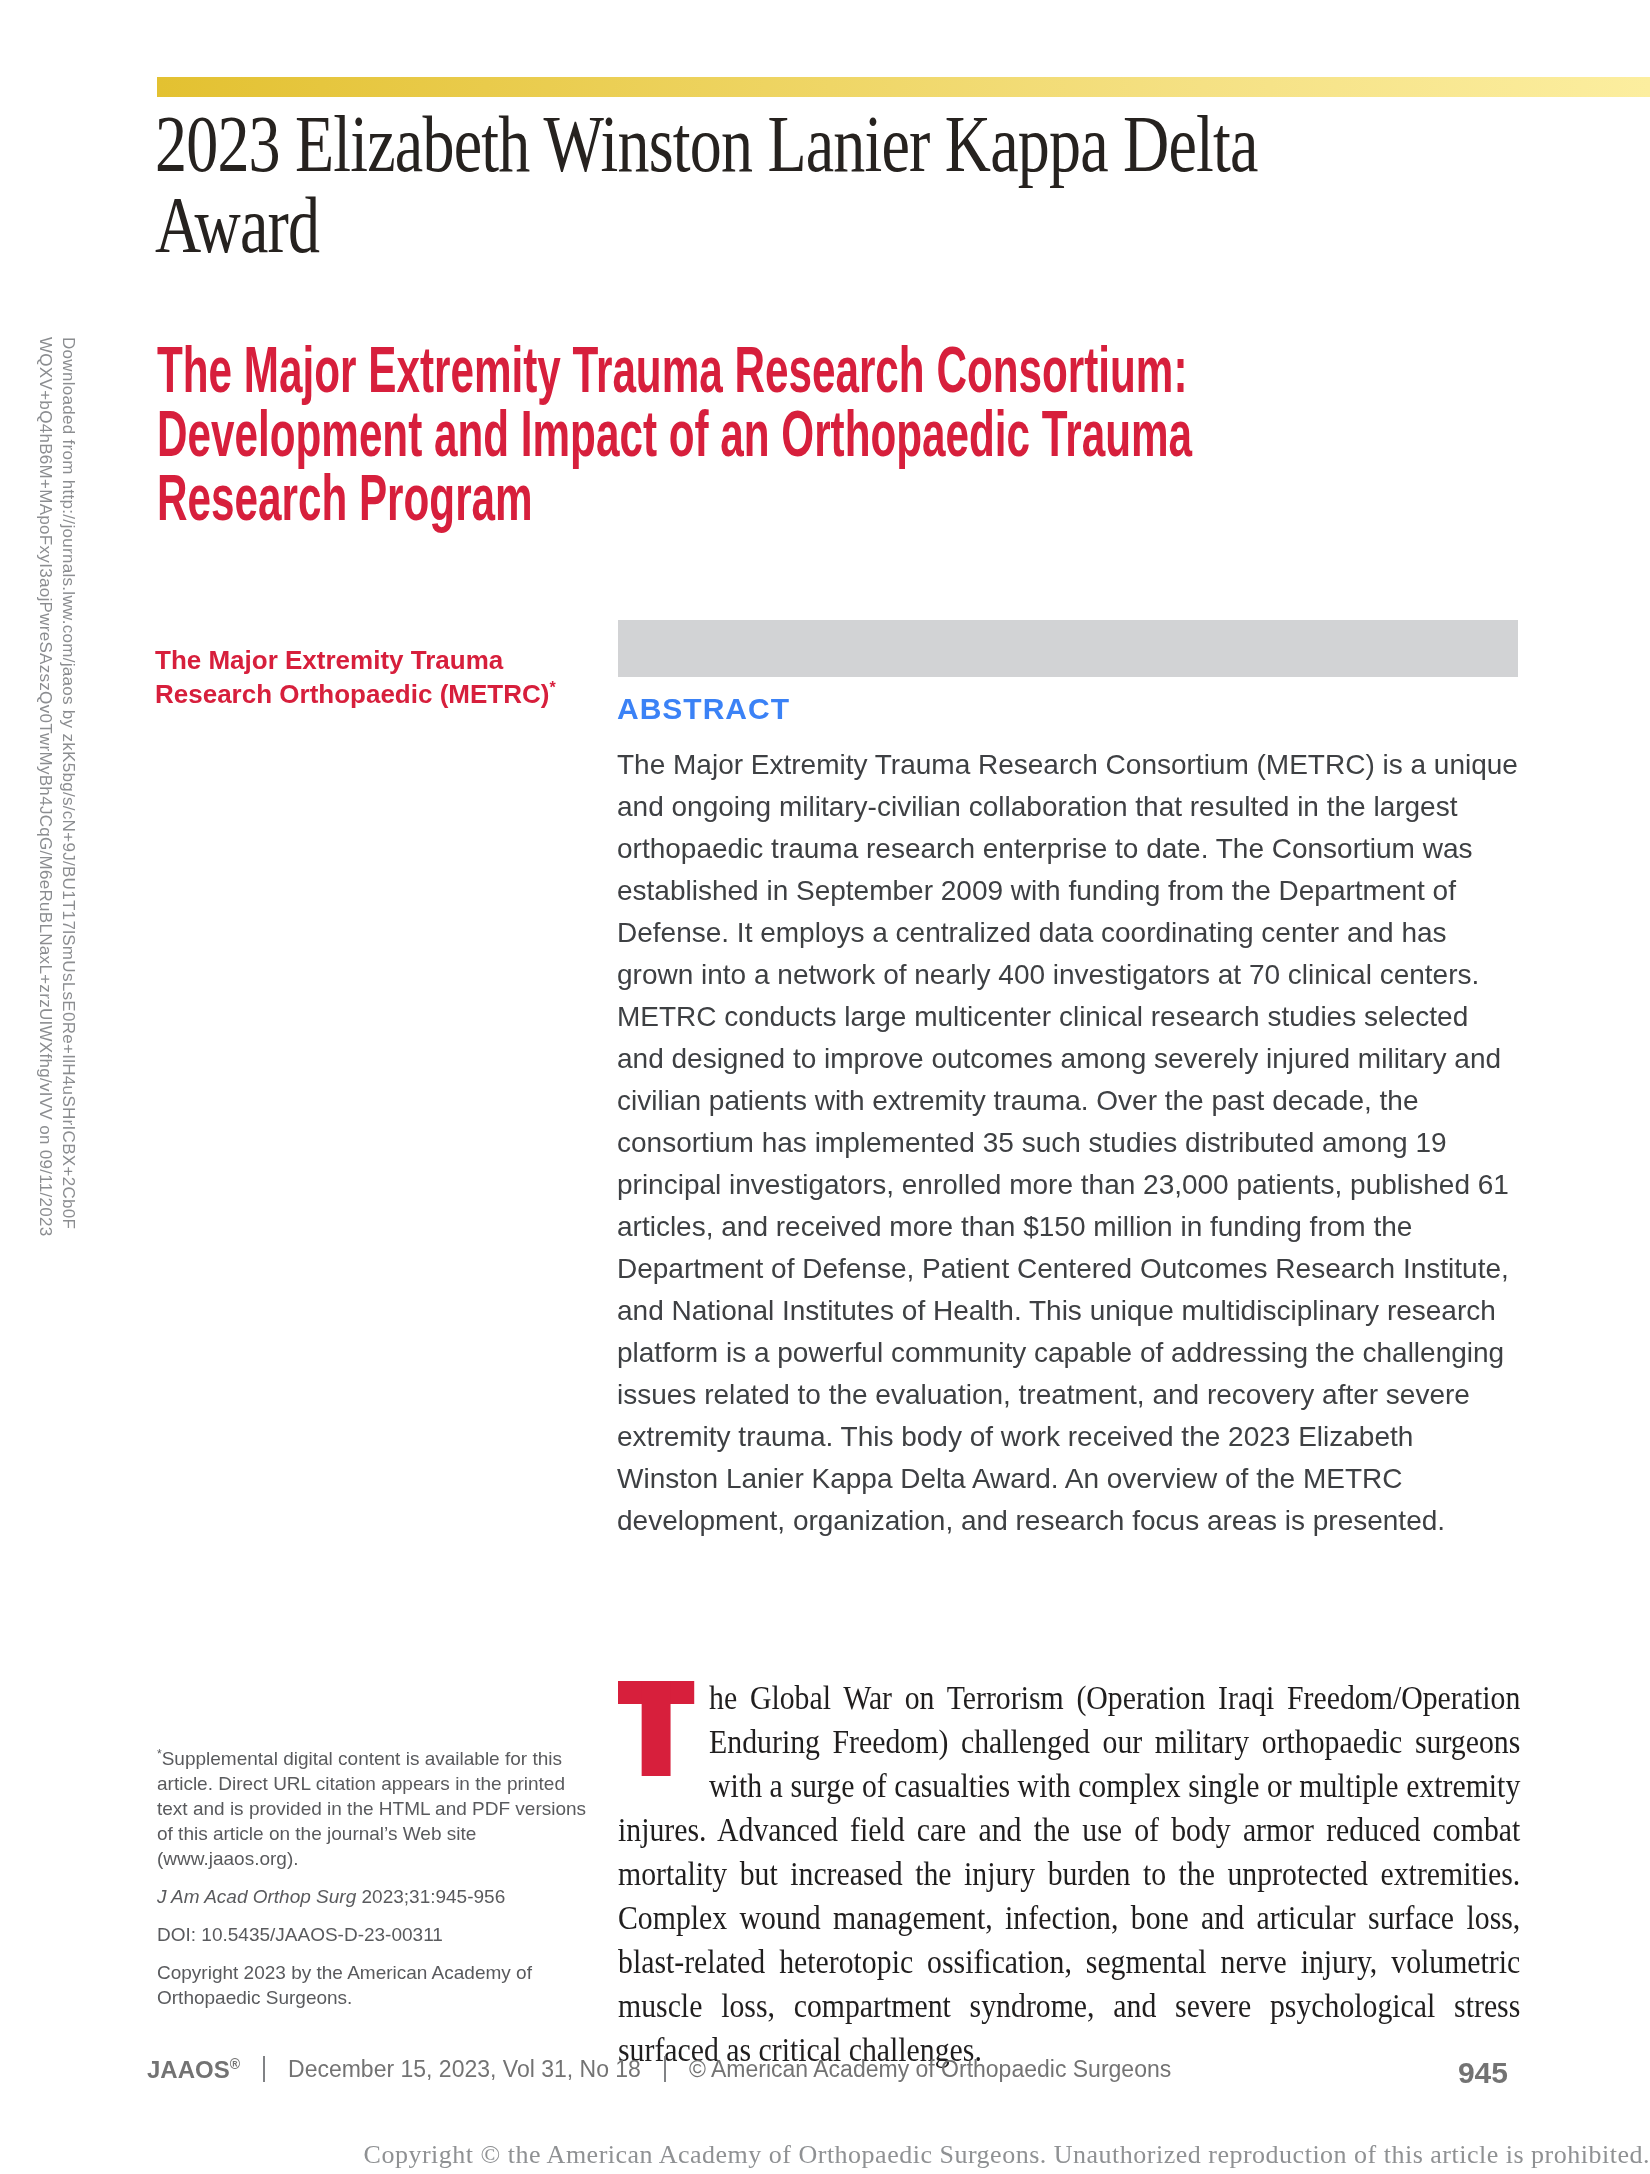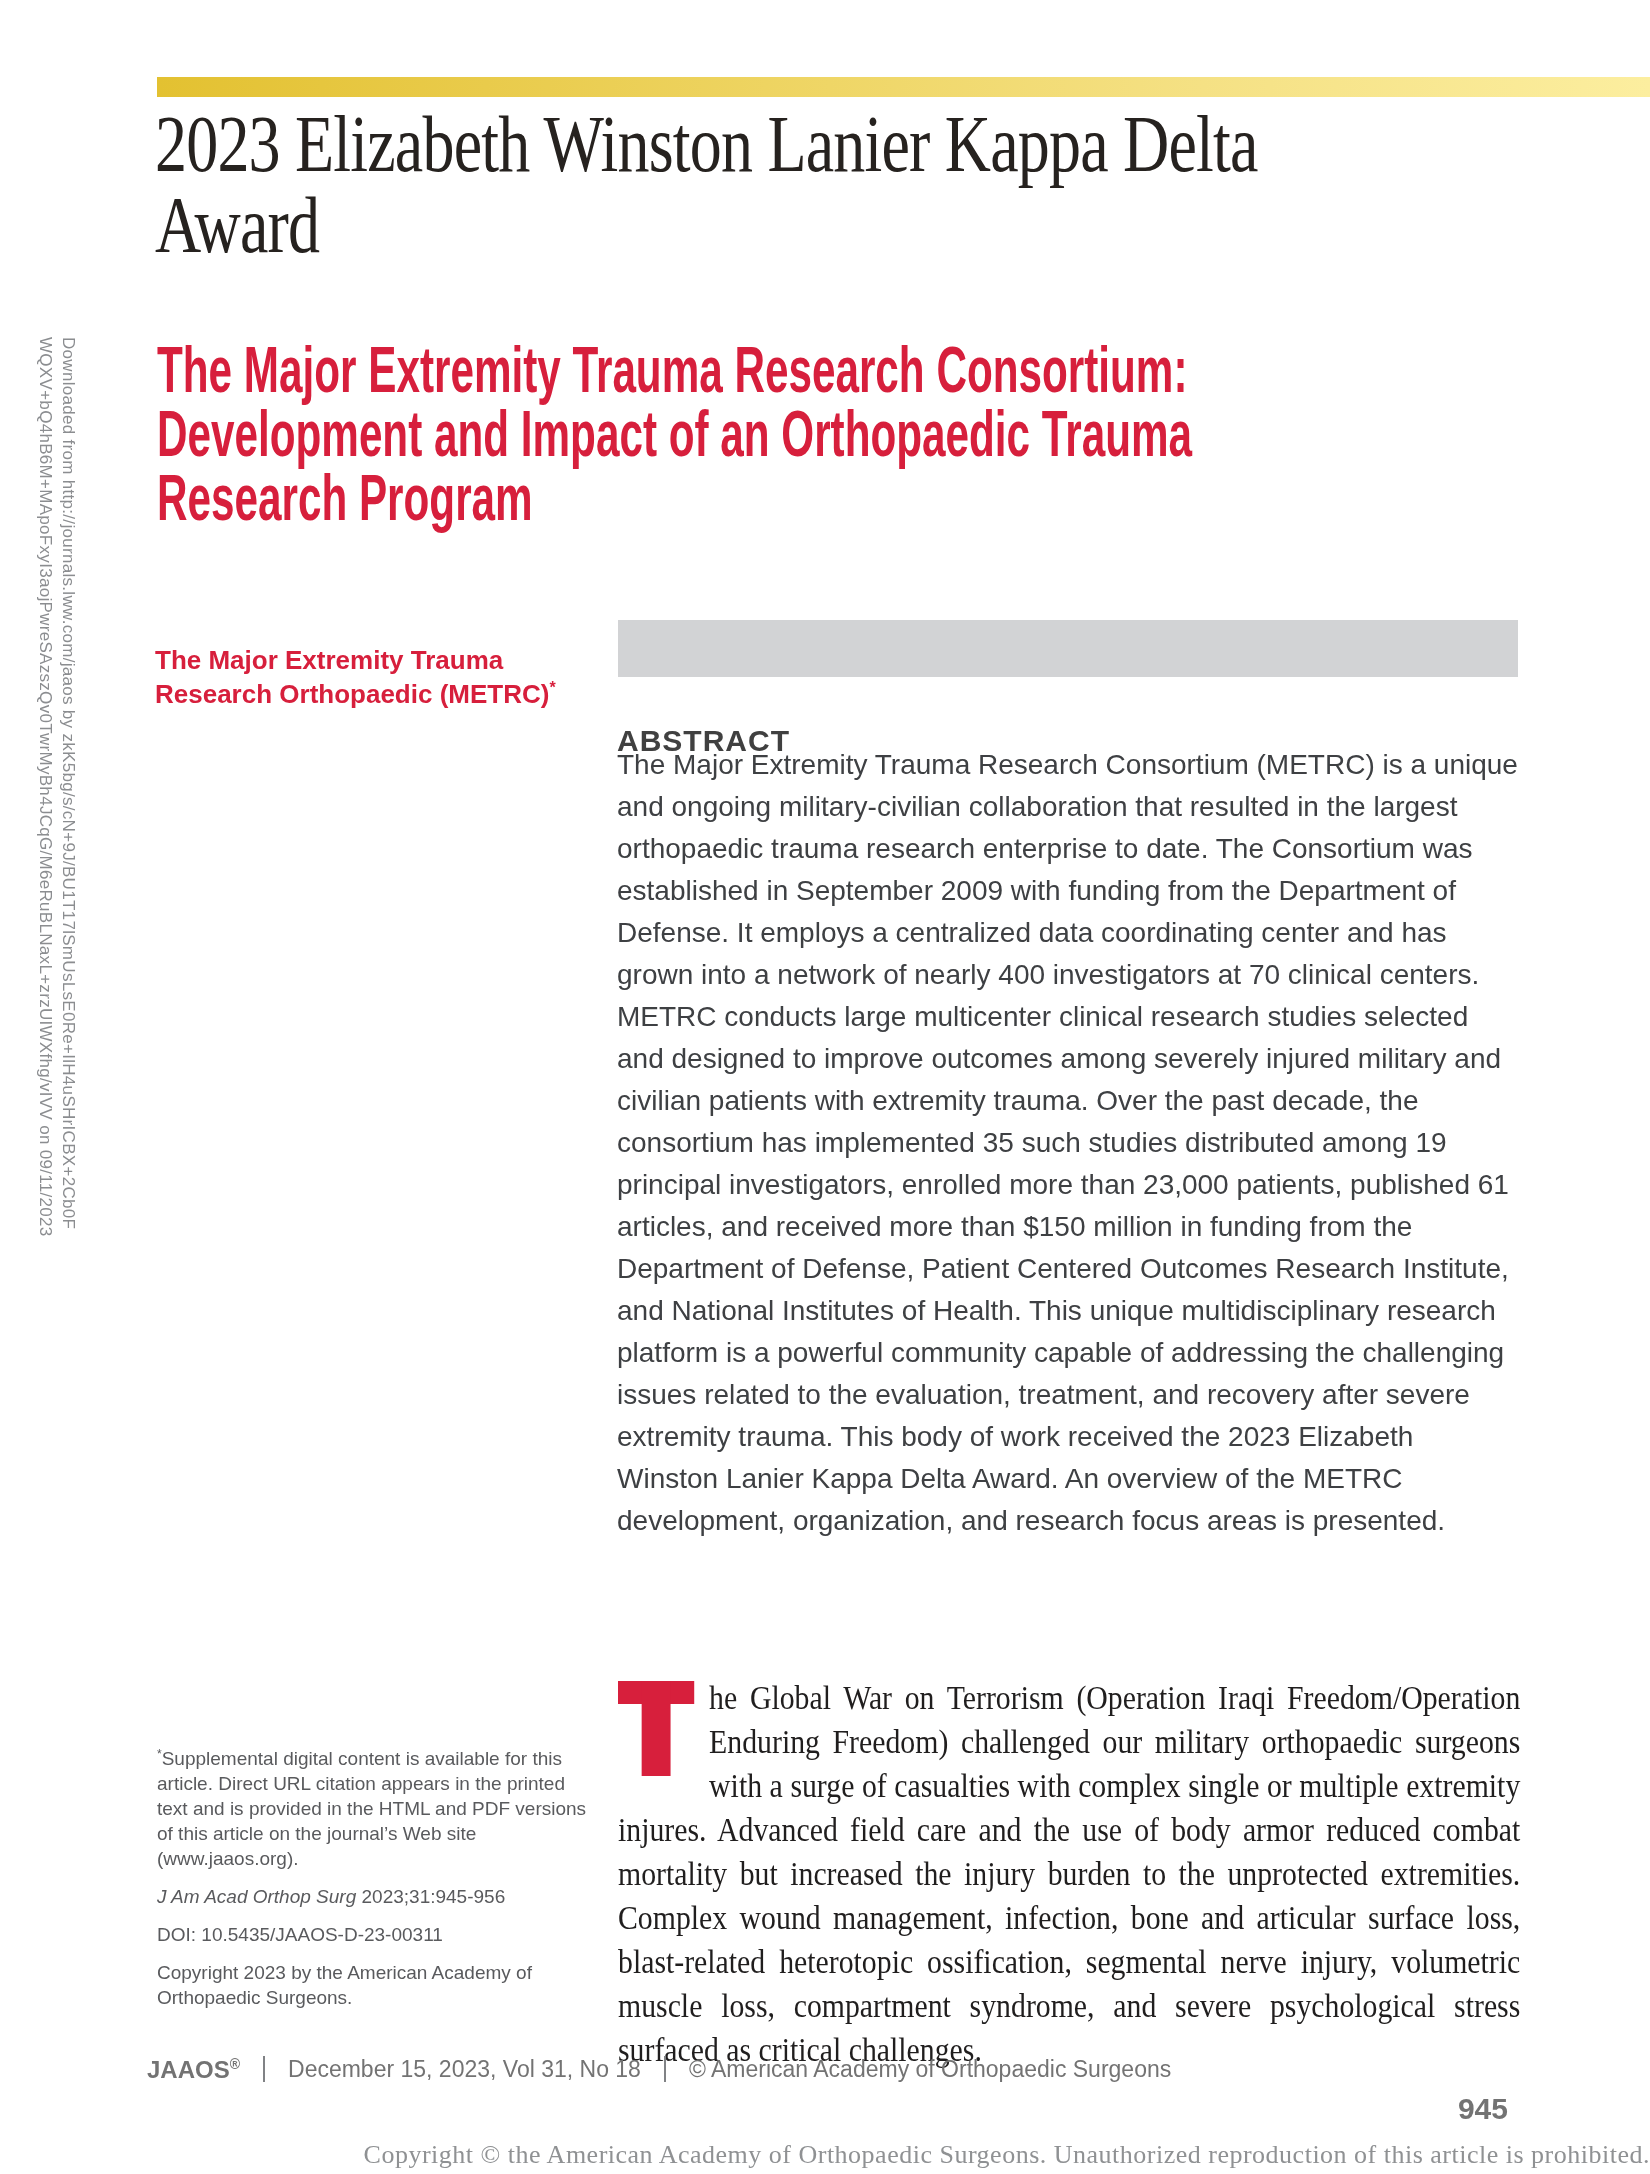--- a/index.html
+++ b/index.html
@@ -27,22 +27,22 @@
   .article-title .line{font-size:64px;line-height:64px;white-space:nowrap;
                        transform:scaleX(.66);transform-origin:0 0;}
 
   
   .byline{position:absolute;left:155px;top:616px;color:#d71f3c;font-weight:bold;
           font-size:26px;line-height:34px;margin-top:27px;}
   .byline sup{font-size:16px;vertical-align:super;line-height:0;}
 
   
   .abstract-bar{position:absolute;left:618px;top:620px;width:900px;height:57px;background:#d2d3d5;}
-  .abstract-heading{position:absolute;left:617px;top:692px;color:#404040;
-                    font-size:30px;font-weight:bold;letter-spacing:1px;margin-top:32px;}
+  .abstract-heading{position:absolute;left:617px;top:692px;color:#3b82f6;
+                    font-size:30px;font-weight:bold;letter-spacing:1px;}
   .abstract-body{position:absolute;left:617px;top:744px;width:905px;
                  font-size:28px;line-height:42px;color:#3e4043;font-weight:400;}
 
   
   .footnotes{position:absolute;left:157px;top:1746px;width:436px;
              font-size:19px;line-height:25px;color:#595a5d;}
   .footnotes p{margin:0 0 13px 0;}
   .footnotes sup{font-size:12px;vertical-align:super;line-height:0;}
   .footnotes .ital{font-style:italic;}
 
@@ -54,21 +54,21 @@
   .drop-cap{float:left;width:87px;height:95px;margin:5px 17px 0 0;position:relative;}
   .drop-cap .dc-bar{position:absolute;left:0;top:0;width:100%;height:23px;background:#d71f3c;}
   .drop-cap .dc-stem{position:absolute;left:27px;top:0;width:33px;height:100%;background:#d71f3c;}
 
   
   .footer{position:absolute;left:147px;top:2056px;width:1361px;height:30px;
           display:flex;color:#737373;font-size:23px;}
   .footer .journal{font-weight:bold;font-size:24px;}
   .footer .journal sup{font-size:14px;vertical-align:super;line-height:0;}
   .footer .divider{width:0;height:26px;border-left:2px solid #808285;margin:0 23px;}
-  .footer .pagenum{margin-left:auto;font-weight:bold;font-size:30px;margin-top:36px;}
+  .footer .pagenum{margin-left:auto;font-weight:bold;font-size:30px;}
 
   
   .bottom-notice{position:absolute;left:0;top:2140px;width:1650px;text-align:right;
                  font-family:"Liberation Serif",serif;font-size:26px;color:#8f9193;
                  letter-spacing:.5px;}
 </style>
 </head>
 <body>
 
 <div class="page">

